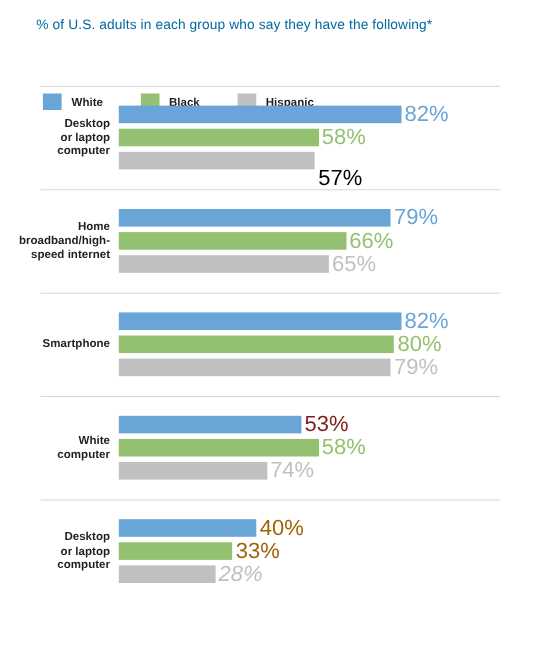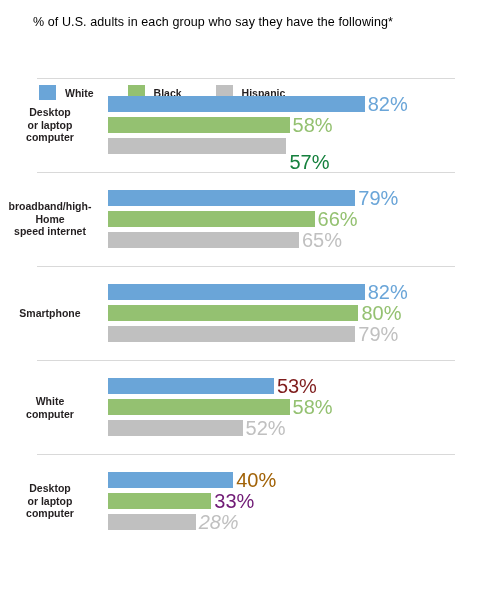--- a/index.html
+++ b/index.html
@@ -20,21 +20,21 @@
     width: 494px;
     height: 602px;
   }
 
   
   .chart-title {
     position: absolute;
     left: 33px;
     top: 15px;
     font-size: 12.5px;
-    color: #000000;
+    color: #0369a1;
     letter-spacing: 0.1px;
     white-space: nowrap;
   }
 
   
   .legend {
     position: absolute;
     left: 39px;
     top: 45px;
     display: flex;
@@ -78,21 +78,21 @@
     width: 418px;
     height: 1px;
     background: #d9d9d9;
     top: 0;
   }
 
   .group-label {
     position: absolute;
     left: 0px;
     width: 100px;
-    text-align: center;
+    text-align: right;
     font-size: 10.5px;
     font-weight: bold;
     color: #231f20;
     line-height: 12.5px;
     top: 50%;
     transform: translateY(-50%);
   }
 
   .bars {
     position: absolute;
@@ -160,29 +160,29 @@
           <div class="bar-row">
             <div class="bar" style="background: rgb(106, 165, 216); width: 256.66px;"></div>
             <span class="bar-value" style="color: rgb(106, 165, 216);">82%</span>
           </div>
           <div class="bar-row">
             <div class="bar" style="background: rgb(148, 193, 113); width: 181.54px;"></div>
             <span class="bar-value" style="color: rgb(148, 193, 113);">58%</span>
           </div>
           <div class="bar-row">
             <div class="bar" style="background: rgb(192, 192, 192); width: 178.41px;"></div>
-            <span class="bar-value" style="color: #15803d; margin-top: 32px;">57%</span>
-          </div>
-        </div>
-      </div>
-      <div class="group">
-        <div class="group-separator"></div>
-        <div class="group-label">
+            <span class="bar-value" style="color: #000000; margin-top: 32px;">57%</span>
+          </div>
+        </div>
+      </div>
+      <div class="group">
+        <div class="group-separator"></div>
+        <div class="group-label">
+          <div>Home</div>
           <div>broadband/high-</div>
-          <div>Home</div>
           <div>speed internet</div>
         </div>
         <div class="bars">
           <div class="bar-row">
             <div class="bar" style="background: rgb(106, 165, 216); width: 247.27px;"></div>
             <span class="bar-value" style="color: rgb(106, 165, 216);">79%</span>
           </div>
           <div class="bar-row">
             <div class="bar" style="background: rgb(148, 193, 113); width: 206.58px;"></div>
             <span class="bar-value" style="color: rgb(148, 193, 113);">66%</span>
@@ -223,39 +223,39 @@
           <div class="bar-row">
             <div class="bar" style="background: rgb(106, 165, 216); width: 165.89px;"></div>
             <span class="bar-value" style="color: #7f1d1d;">53%</span>
           </div>
           <div class="bar-row">
             <div class="bar" style="background: rgb(148, 193, 113); width: 181.54px;"></div>
             <span class="bar-value" style="color: rgb(148, 193, 113);">58%</span>
           </div>
           <div class="bar-row">
             <div class="bar" style="background: rgb(192, 192, 192); width: 134.59px;"></div>
-            <span class="bar-value" style="color: rgb(192, 192, 192);">52%</span>
+            <span class="bar-value" style="color: rgb(192, 192, 192);">74%</span>
           </div>
         </div>
       </div>
       <div class="group">
         <div class="group-separator"></div>
         <div class="group-label">
           <div>Desktop</div>
           <div>or  laptop</div>
           <div>computer</div>
         </div>
         <div class="bars">
           <div class="bar-row">
             <div class="bar" style="background: rgb(106, 165, 216); width: 125.2px;"></div>
             <span class="bar-value" style="color: #a16207;">40%</span>
           </div>
           <div class="bar-row">
             <div class="bar" style="background: rgb(148, 193, 113); width: 103.29px;"></div>
-            <span class="bar-value" style="color: #701a75;">33%</span>
+            <span class="bar-value" style="color: #a16207;">33%</span>
           </div>
           <div class="bar-row">
             <div class="bar" style="background: rgb(192, 192, 192); width: 87.64px;"></div>
             <span class="bar-value" style="color: rgb(192, 192, 192); font-style: italic;">28%</span>
           </div>
         </div>
       </div>
     </div>
 
 </div>

